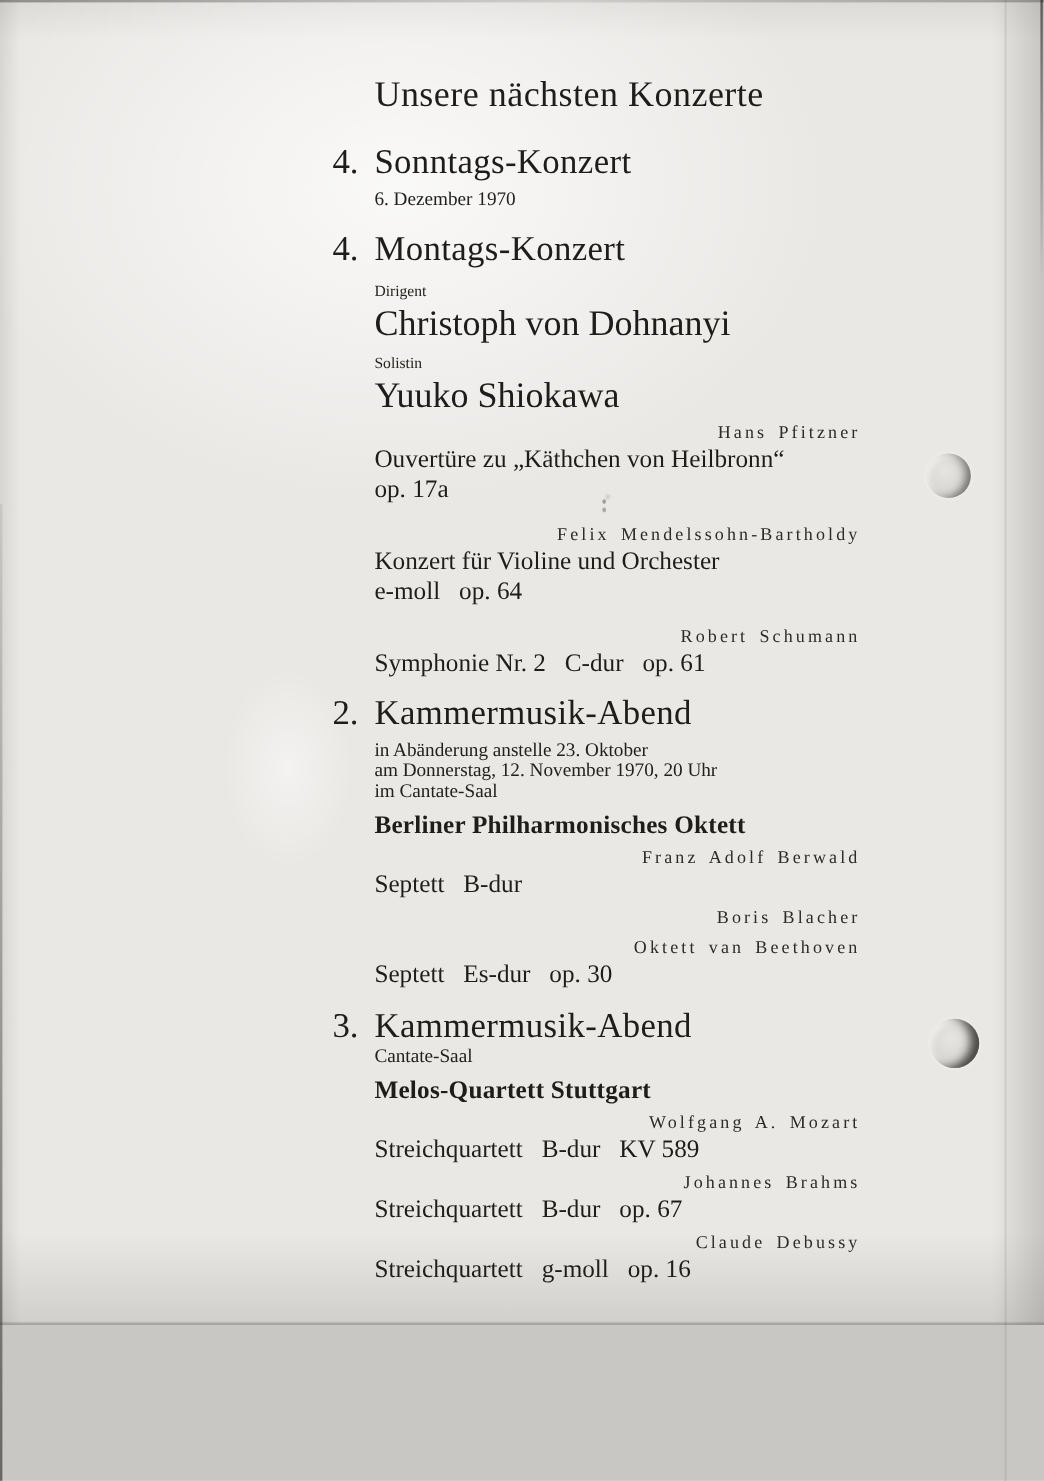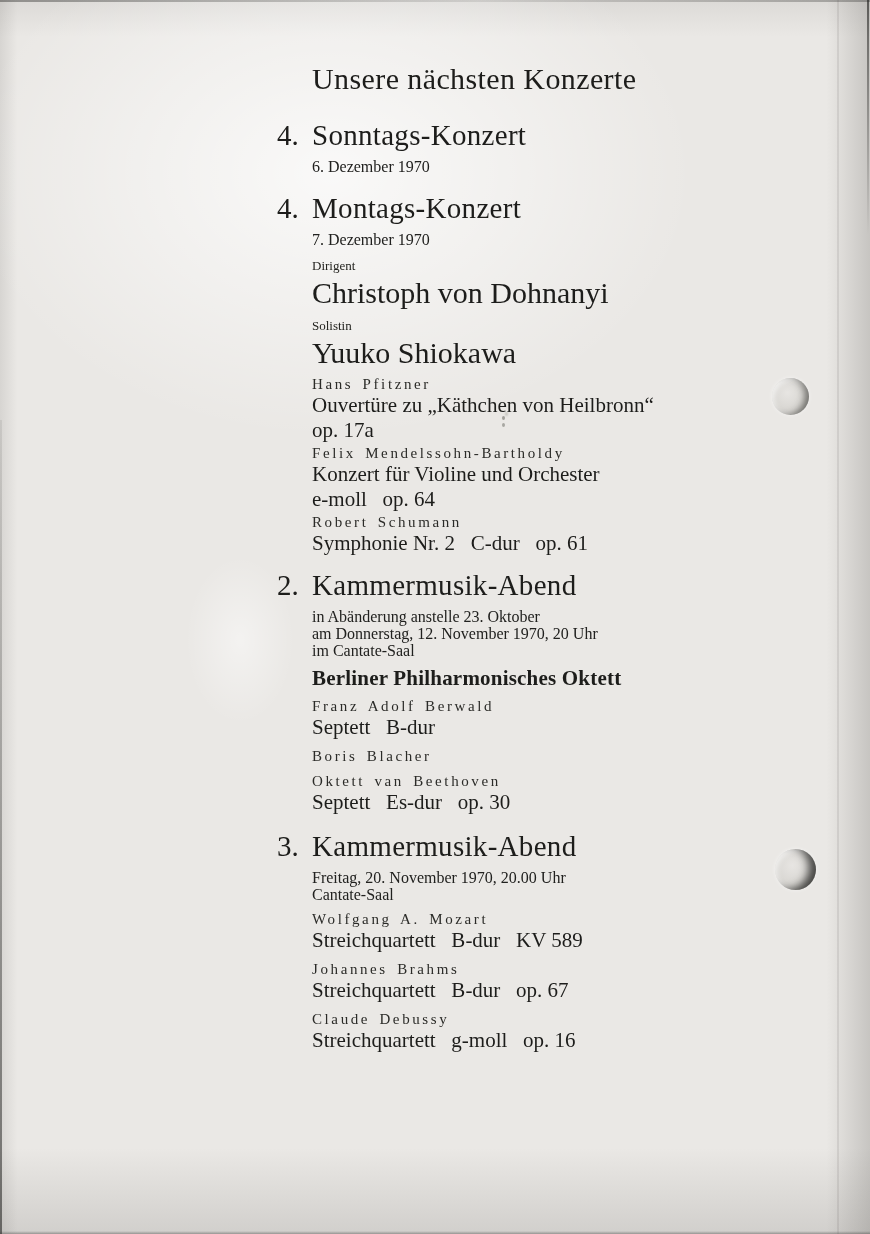--- a/index.html
+++ b/index.html
@@ -2,21 +2,21 @@
 <html><head>
 <meta charset="utf-8">
 <style>
   html,body{margin:0;padding:0;}
   body{
     width:870px;height:1234px;overflow:hidden;position:relative;
     font-family:"Liberation Serif","DejaVu Serif",serif;
     background:#c9c7c4;
   }
   .scan{
-    position:absolute;left:0;top:0;width:870px;height:1234px;
+    position:absolute;left:0;top:0;width:870px;height:1104px;
     background:
       radial-gradient(ellipse 520px 380px at 38% 14%, rgba(255,255,255,.75), rgba(255,255,255,0) 70%),
       linear-gradient(270deg, rgba(98,96,92,.26), rgba(98,96,92,0) 5%),
       linear-gradient(90deg, rgba(98,96,92,.14), rgba(98,96,92,0) 2%),
       linear-gradient(0deg, rgba(96,94,90,.18), rgba(96,94,90,0) 7%),
       linear-gradient(180deg, rgba(96,94,90,.10), rgba(96,94,90,0) 3%),
       #eae8e5;
     color:#1d1d1b;
   }
   .edge{position:absolute;pointer-events:none;}
@@ -51,23 +51,23 @@
   .heading-row .num{width:35px;font-size:29px;line-height:34px;flex:0 0 35px;}
   .heading-row h2{font-size:29px;font-weight:normal;line-height:34px;margin:0;letter-spacing:.3px;}
   .mt-22{margin-top:22px;} .mt-16{margin-top:16px;} .mt-12{margin-top:12px;} .mt-14{margin-top:14px;}
   .meta{font-size:16px;line-height:17px;margin:0 0 0 35px;color:#21211f;}
   .meta-first{margin-top:6px;}
   .role-label{font-size:13px;line-height:18px;margin:9px 0 0 35px;color:#23231f;}
   .role-name{font-size:30px;font-weight:normal;line-height:31px;margin:2px 0 0 35px;}
   .work{margin:0;}
   .composer{
     font-size:15px;line-height:17px;margin:8px 0 0 35px;
-    letter-spacing:2.6px;word-spacing:3px;color:#2b2b28;
+    letter-spacing:2.6px;word-spacing:3px;color:#2b2b28;text-align:right;
   }
-  .composer.tight{margin-top:2px;}
+  .composer.tight{margin-top:18px;}
   .work-line{font-size:21px;line-height:25px;margin:0 0 0 35px;white-space:pre-wrap;}
   .ensemble{font-size:21px;font-weight:bold;line-height:24px;margin:7px 0 0 35px;letter-spacing:.2px;}
   .works-gap{margin-top:4px;}
   .footer-note{margin:17px 0 0 35px;}
   .footer-line{font-size:21px;font-weight:bold;line-height:29px;margin:0;}
 </style>
 </head>
 <body>
 
 <div class="scan">
@@ -92,21 +92,20 @@
         <h2>Sonntags-Konzert</h2>
       </div>
       <p class="meta meta-first">6. Dezember 1970</p>
     </div>
 
     <div class="section">
       <div class="heading-row mt-16">
         <span class="num">4.</span>
         <h2>Montags-Konzert</h2>
       </div>
-      <p class="meta meta-first">7. Dezember 1970</p>
 
       <p class="role-label">Dirigent</p>
       <p class="role-name">Christoph von Dohnanyi</p>
       <p class="role-label">Solistin</p>
       <p class="role-name">Yuuko Shiokawa</p>
 
       <div class="work">
         <p class="composer">Hans Pfitzner</p>
         <p class="work-line">Ouvertüre zu „Käthchen von Heilbronn“</p>
         <p class="work-line">op. 17a</p>
@@ -143,22 +142,22 @@
         <p class="composer">Oktett van Beethoven</p>
         <p class="work-line">Septett   Es-dur   op. 30</p>
       </div>
     </div>
 
     <div class="section">
       <div class="heading-row mt-14">
         <span class="num">3.</span>
         <h2>Kammermusik-Abend</h2>
       </div>
-      <p class="meta meta-first">Freitag, 20. November 1970, 20.00 Uhr</p>
       <p class="meta">Cantate-Saal</p>
+      <p class="ensemble">Melos-Quartett Stuttgart</p>
 
       <div class="work works-gap">
         <p class="composer">Wolfgang A. Mozart</p>
         <p class="work-line">Streichquartett   B-dur   KV 589</p>
       </div>
       <div class="work">
         <p class="composer">Johannes Brahms</p>
         <p class="work-line">Streichquartett   B-dur   op. 67</p>
       </div>
       <div class="work">

